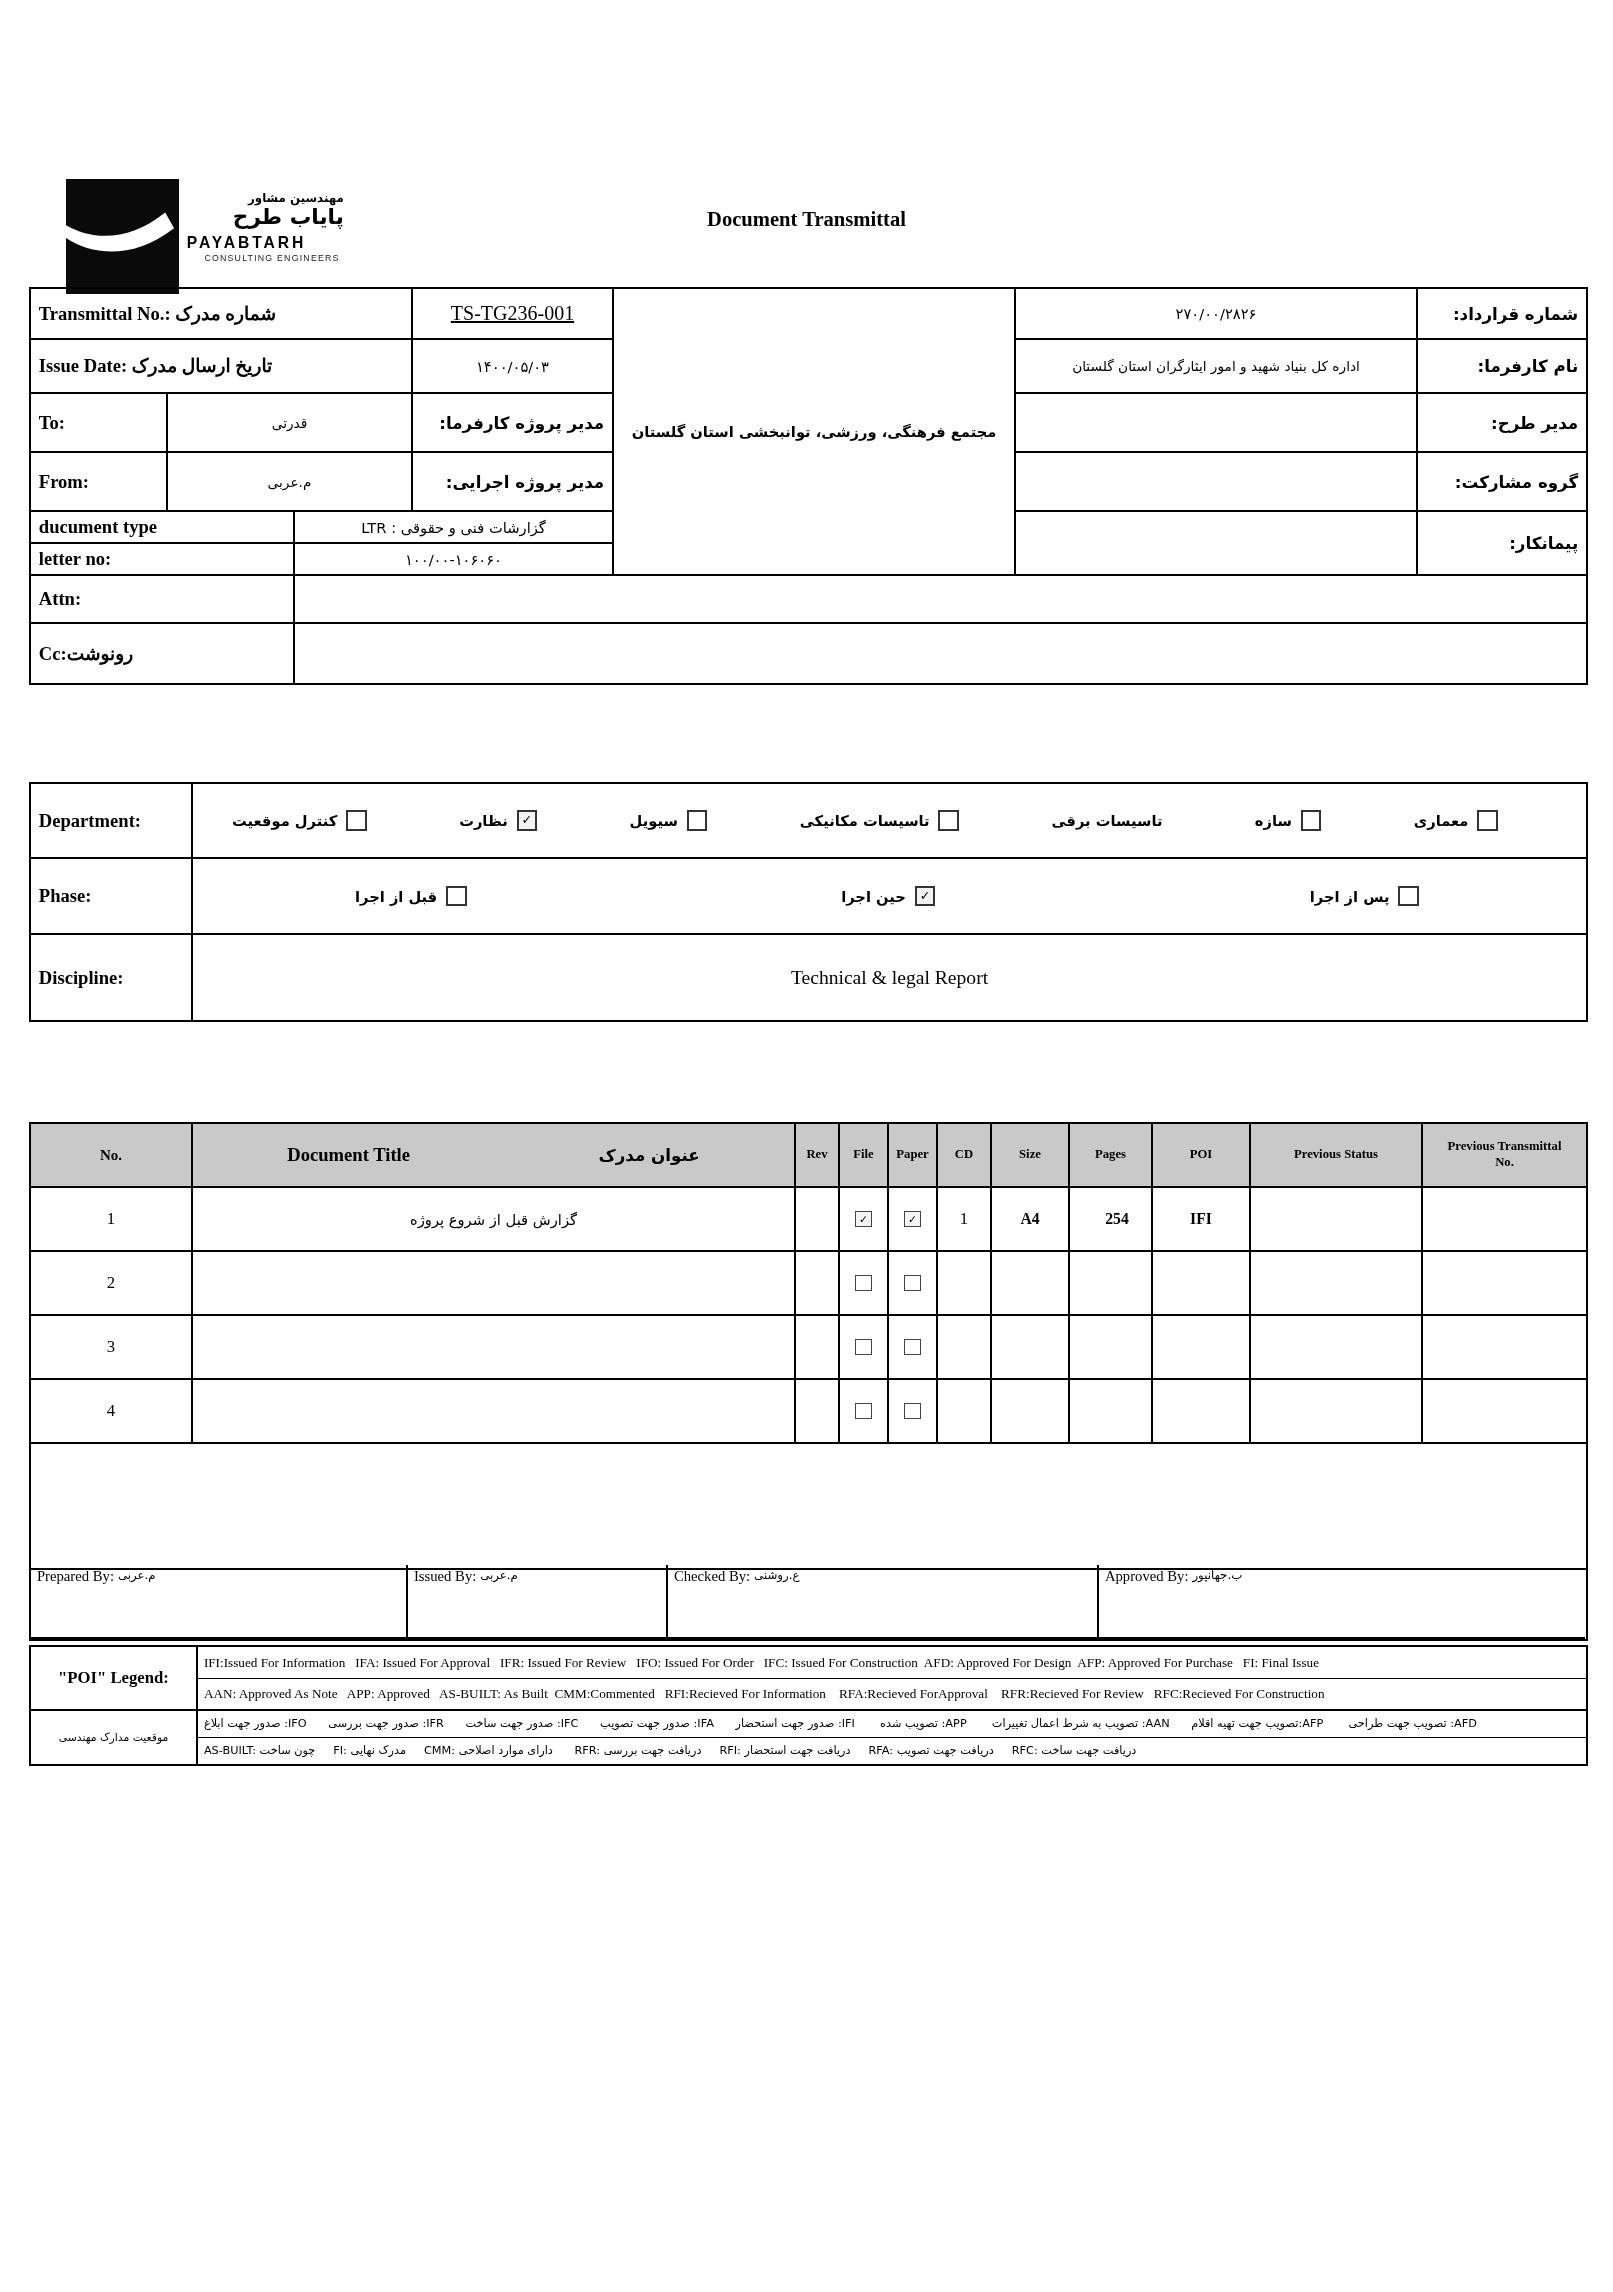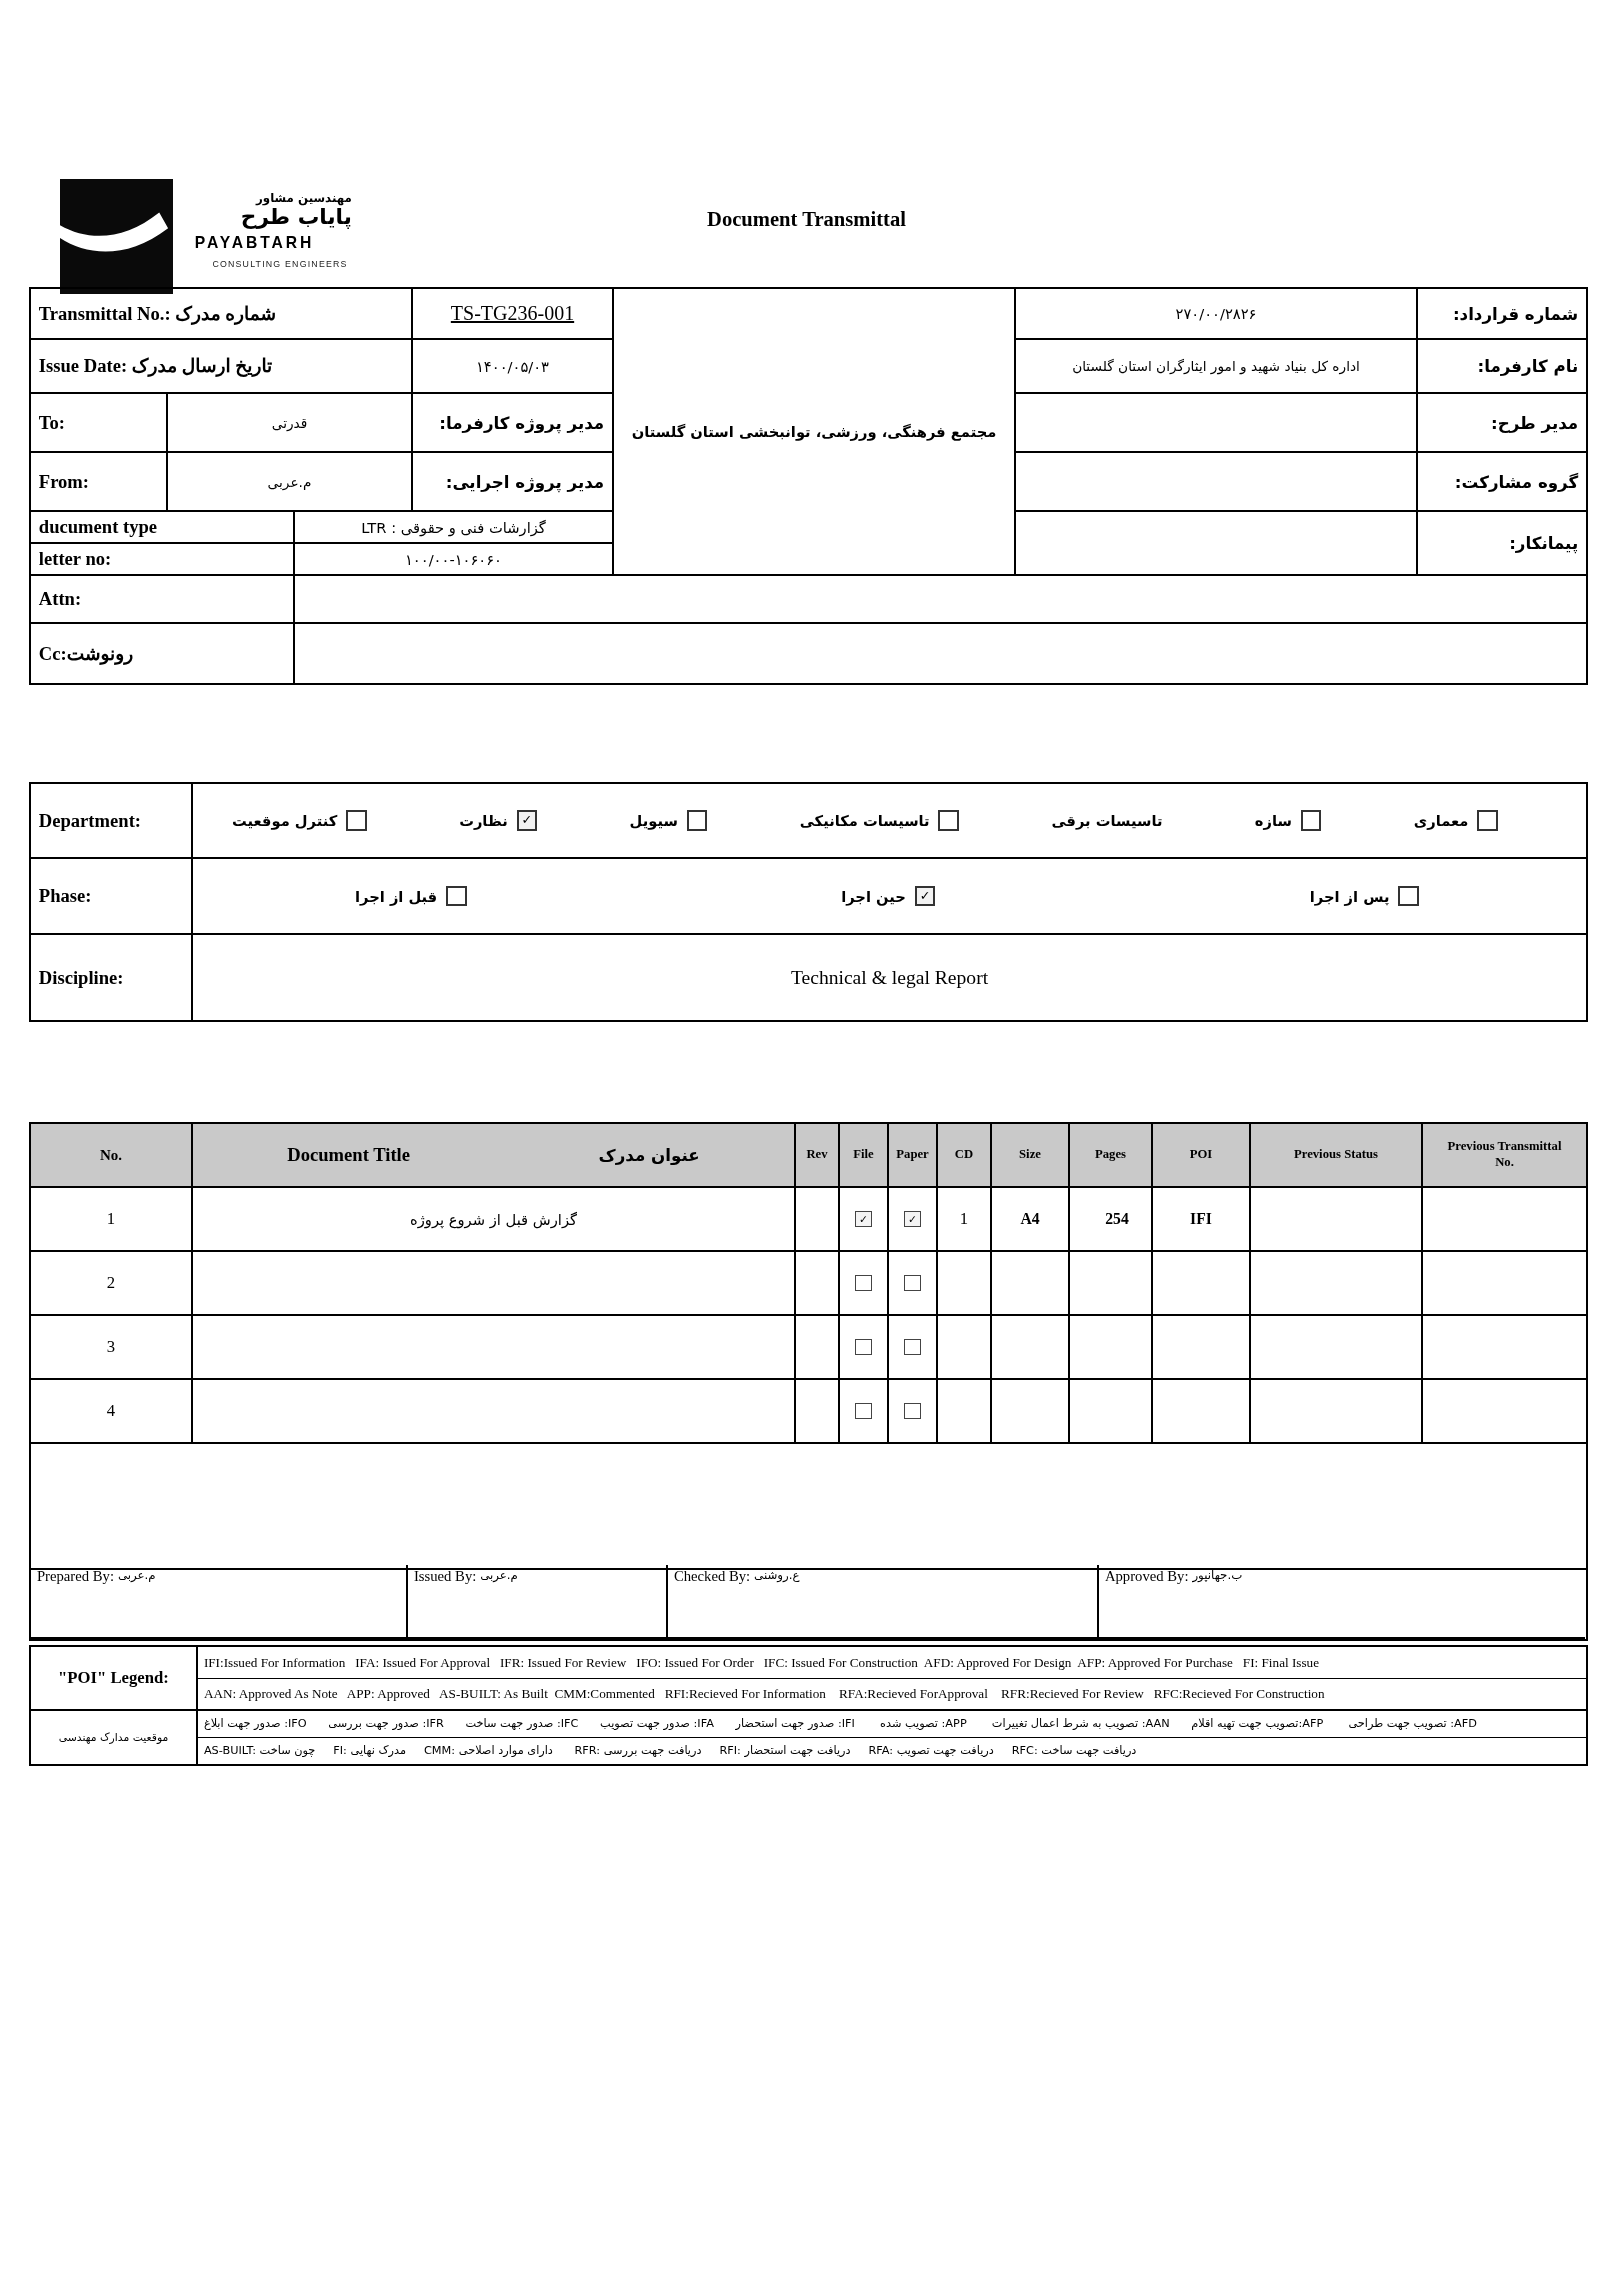--- a/index.html
+++ b/index.html
@@ -1,27 +1,27 @@
 <!DOCTYPE html>
 <html><head>
 <meta charset="utf-8">
 <style>
   html,body{margin:0;padding:0;background:#ffffff;}
   #page{position:relative;width:1613px;height:2293px;background:#fff;
         font-family:"Liberation Serif","DejaVu Serif",serif;color:#000;}
 
   
-  #logo{position:absolute;left:60px;top:179px;display:flex;gap:14px;}
+  #logo{position:absolute;left:66px;top:179px;display:flex;}
   #logo-box{width:113px;height:115px;background:#0a0a0a;position:relative;overflow:hidden;}
   #logo-box svg{position:absolute;left:0;top:0;}
   #logo-text{margin-left:7.8px;width:157px;display:flex;flex-direction:column;justify-content:flex-start;padding-top:11.8px;}
   .brand-fa-small{font-family:"DejaVu Sans",sans-serif;font-size:11.8px;font-weight:bold;text-align:right;direction:rtl;}
   .brand-fa{font-family:"DejaVu Sans",sans-serif;font-size:21.6px;font-weight:bold;text-align:right;direction:rtl;line-height:1.1;}
   .brand-en{font-family:"Liberation Sans","DejaVu Sans",sans-serif;font-size:15.7px;font-weight:bold;letter-spacing:2.9px;margin-top:5.9px;}
-  .brand-sub{font-family:"Liberation Sans","DejaVu Sans",sans-serif;font-size:8.8px;letter-spacing:1.2px;margin-top:7px;padding-left:17.6px;color:#222;}
+  .brand-sub{font-family:"Liberation Sans","DejaVu Sans",sans-serif;font-size:8.8px;letter-spacing:1.2px;margin-top:1px;padding-left:17.6px;color:#222;}
 
   
   #doc-title{position:absolute;left:0;right:0;top:208px;text-align:center;
              font-size:20.6px;font-weight:bold;}
 
   
   .cell{border-right:2px solid #000;border-bottom:2px solid #000;display:flex;align-items:center;overflow:hidden;box-sizing:border-box;}
   .ner{border-right:none!important;}
   .neb{border-bottom:none!important;}
   .pad{padding:0 7.8px;}

